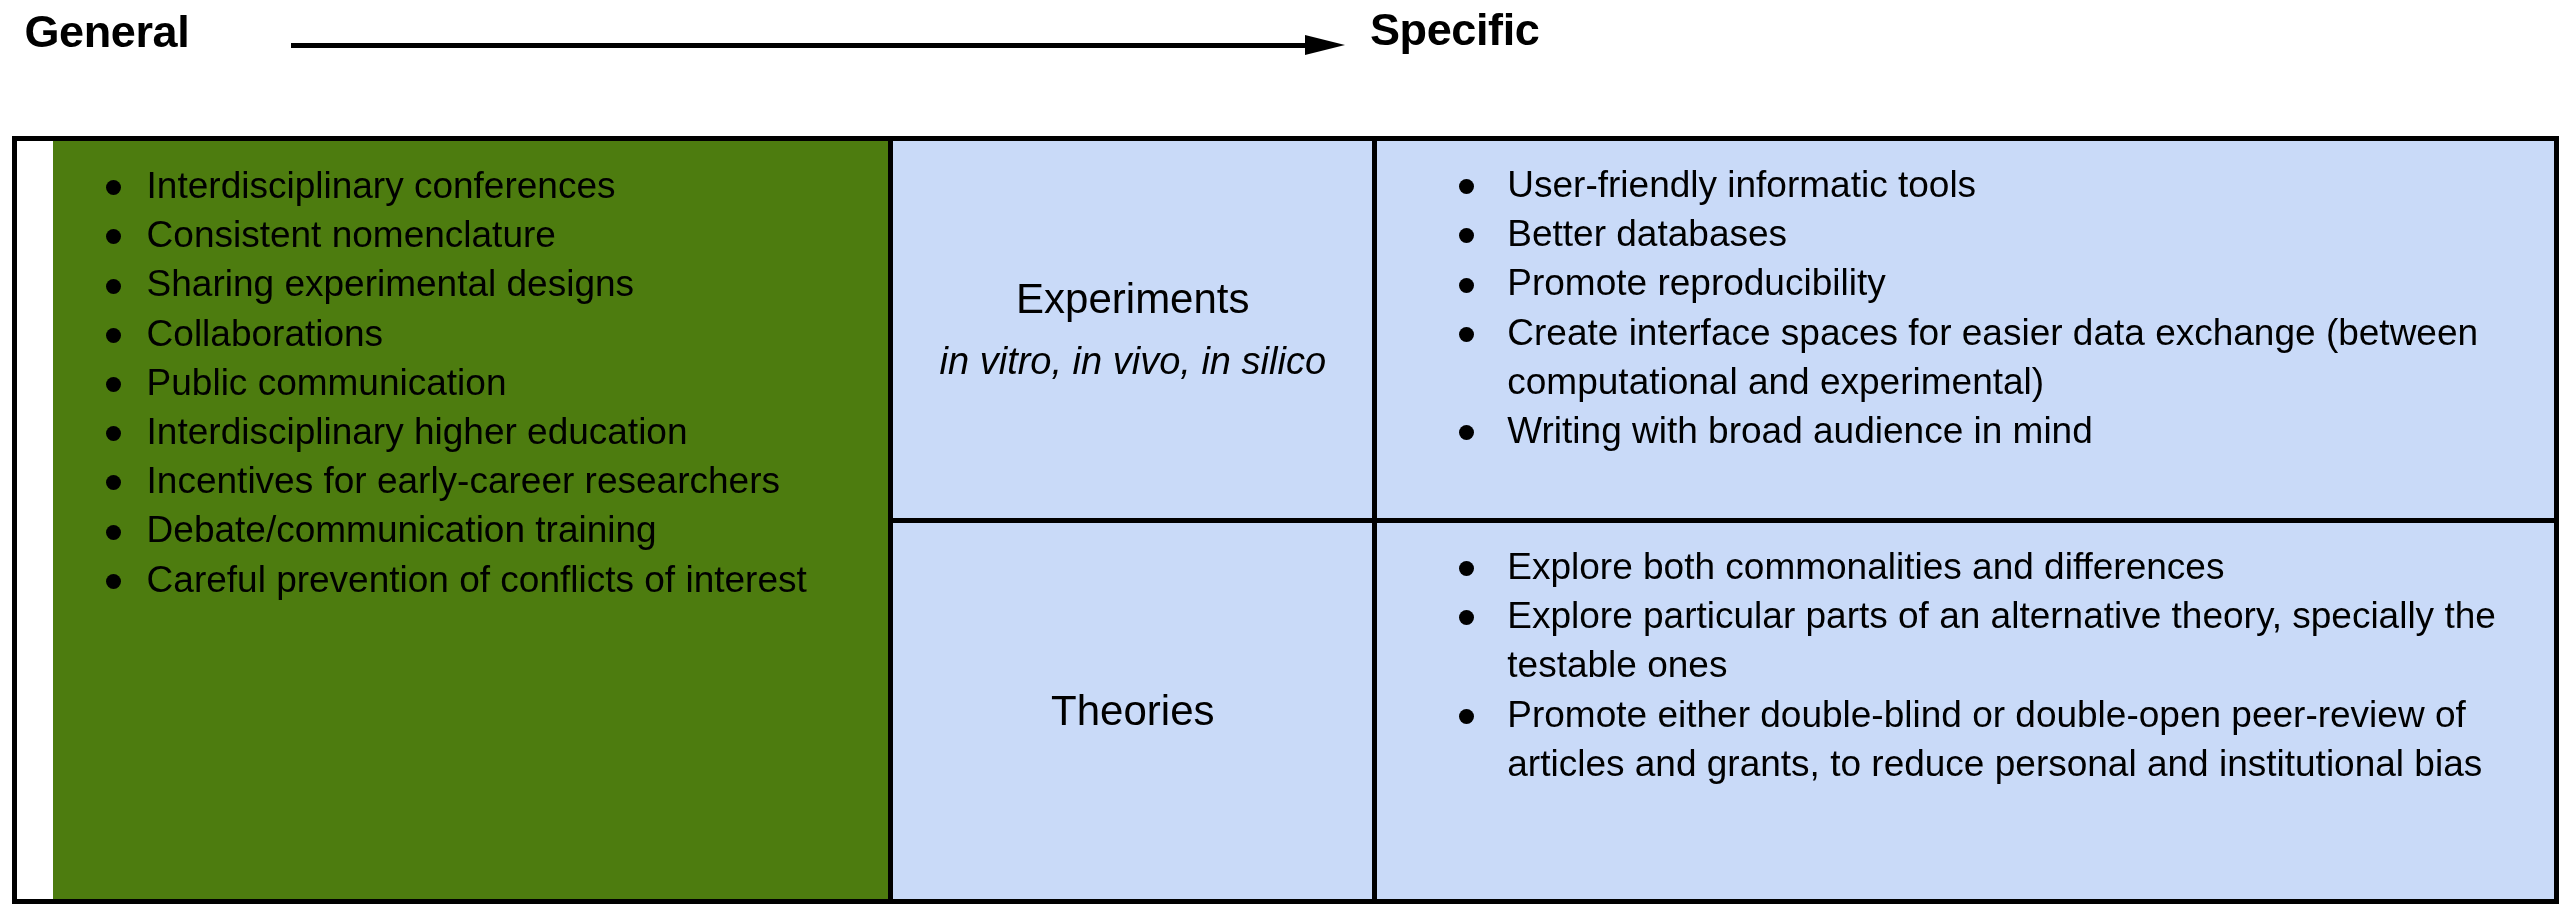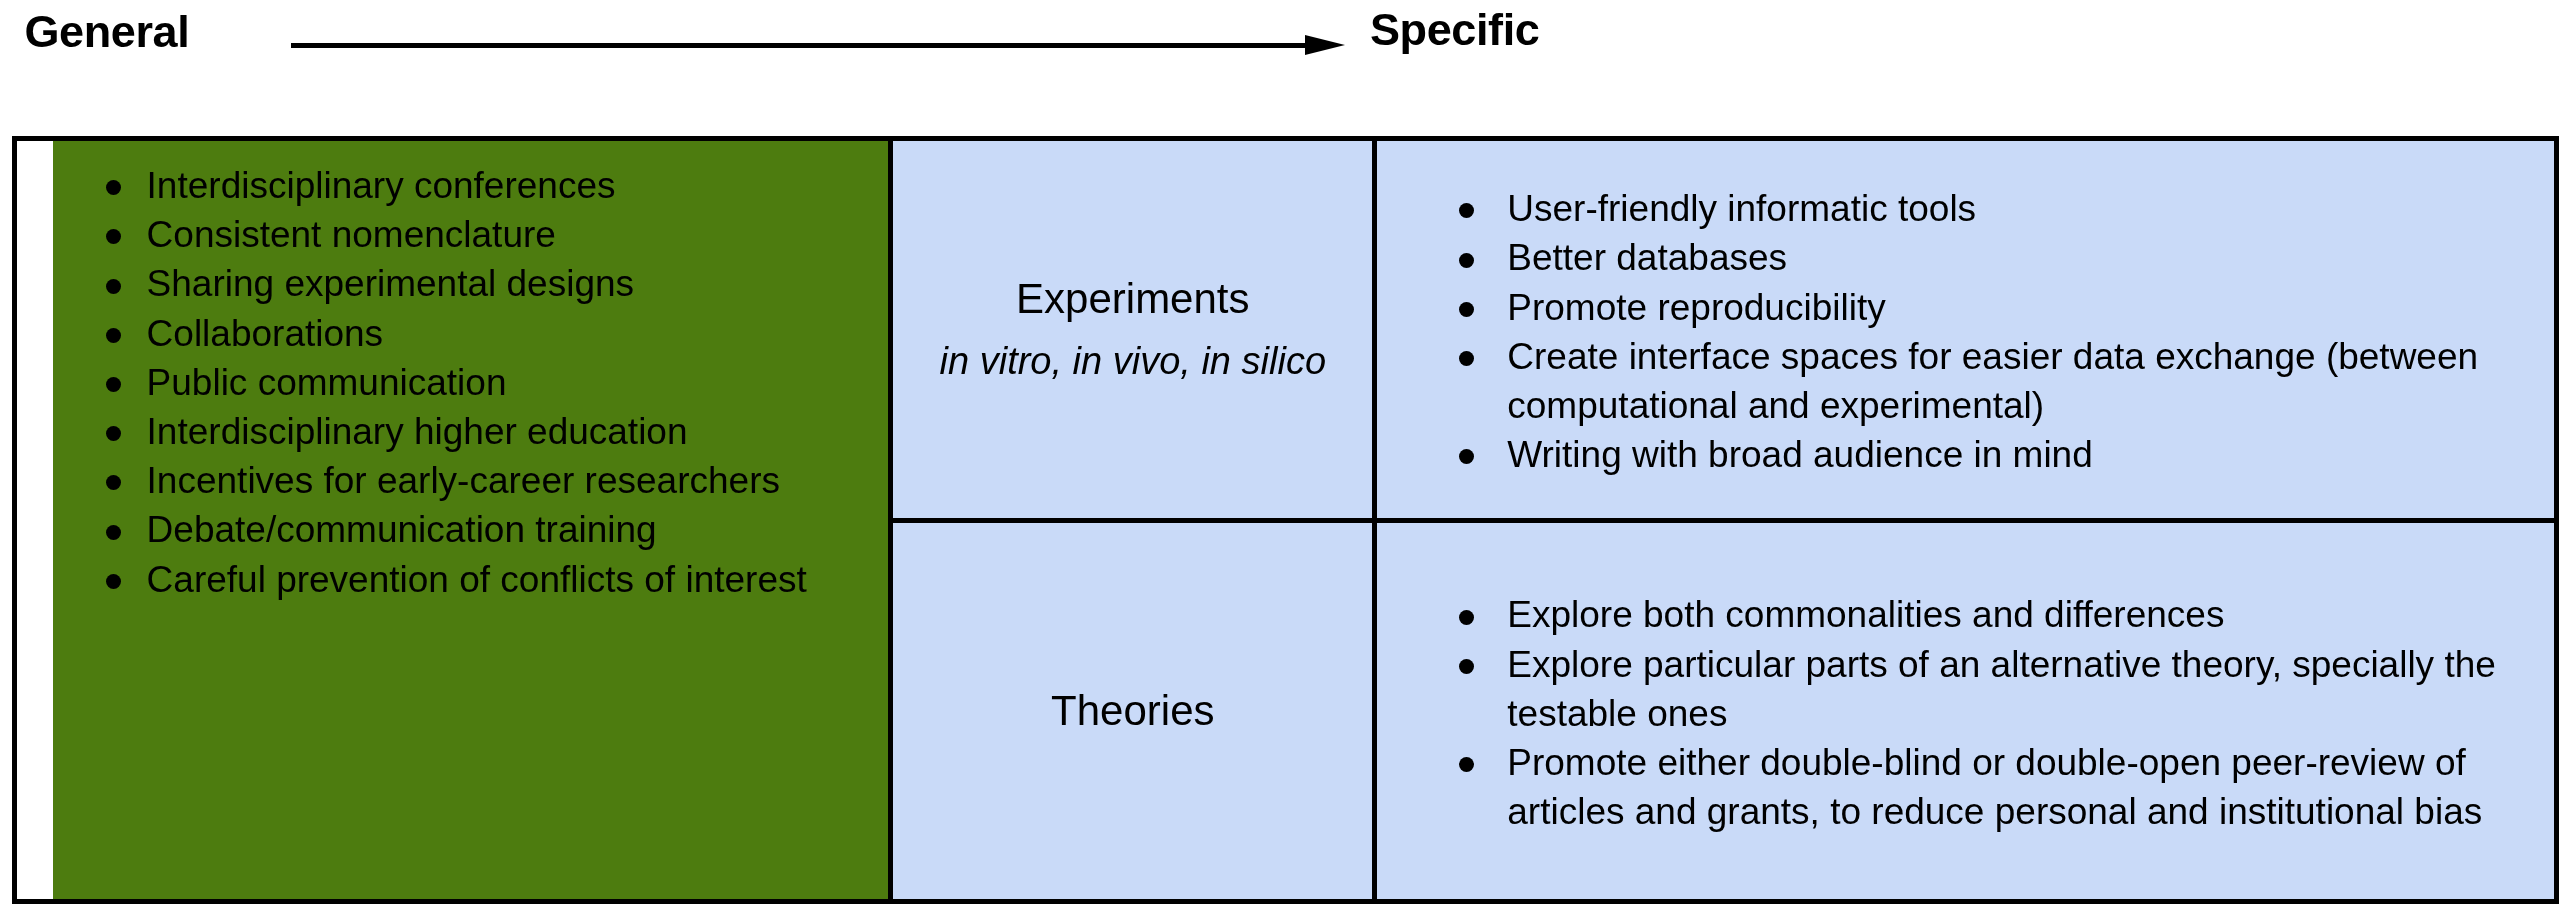--- a/index.html
+++ b/index.html
@@ -128,21 +128,21 @@
     font-style: italic;
     margin-top: 19px;
   }
 
   .cell-actions {
     flex: 1 1 auto;
     box-sizing: border-box;
     background: #c9daf8;
     padding: 19px 21.7px 14.4px 52px;
     display: flex;
-    align-items: center;
+    align-items: flex-start;
     min-width: 0;
   }
 
   
   ul.bullets {
     list-style: none;
     margin: 0;
     padding: 0;
     width: 100%;
   }

